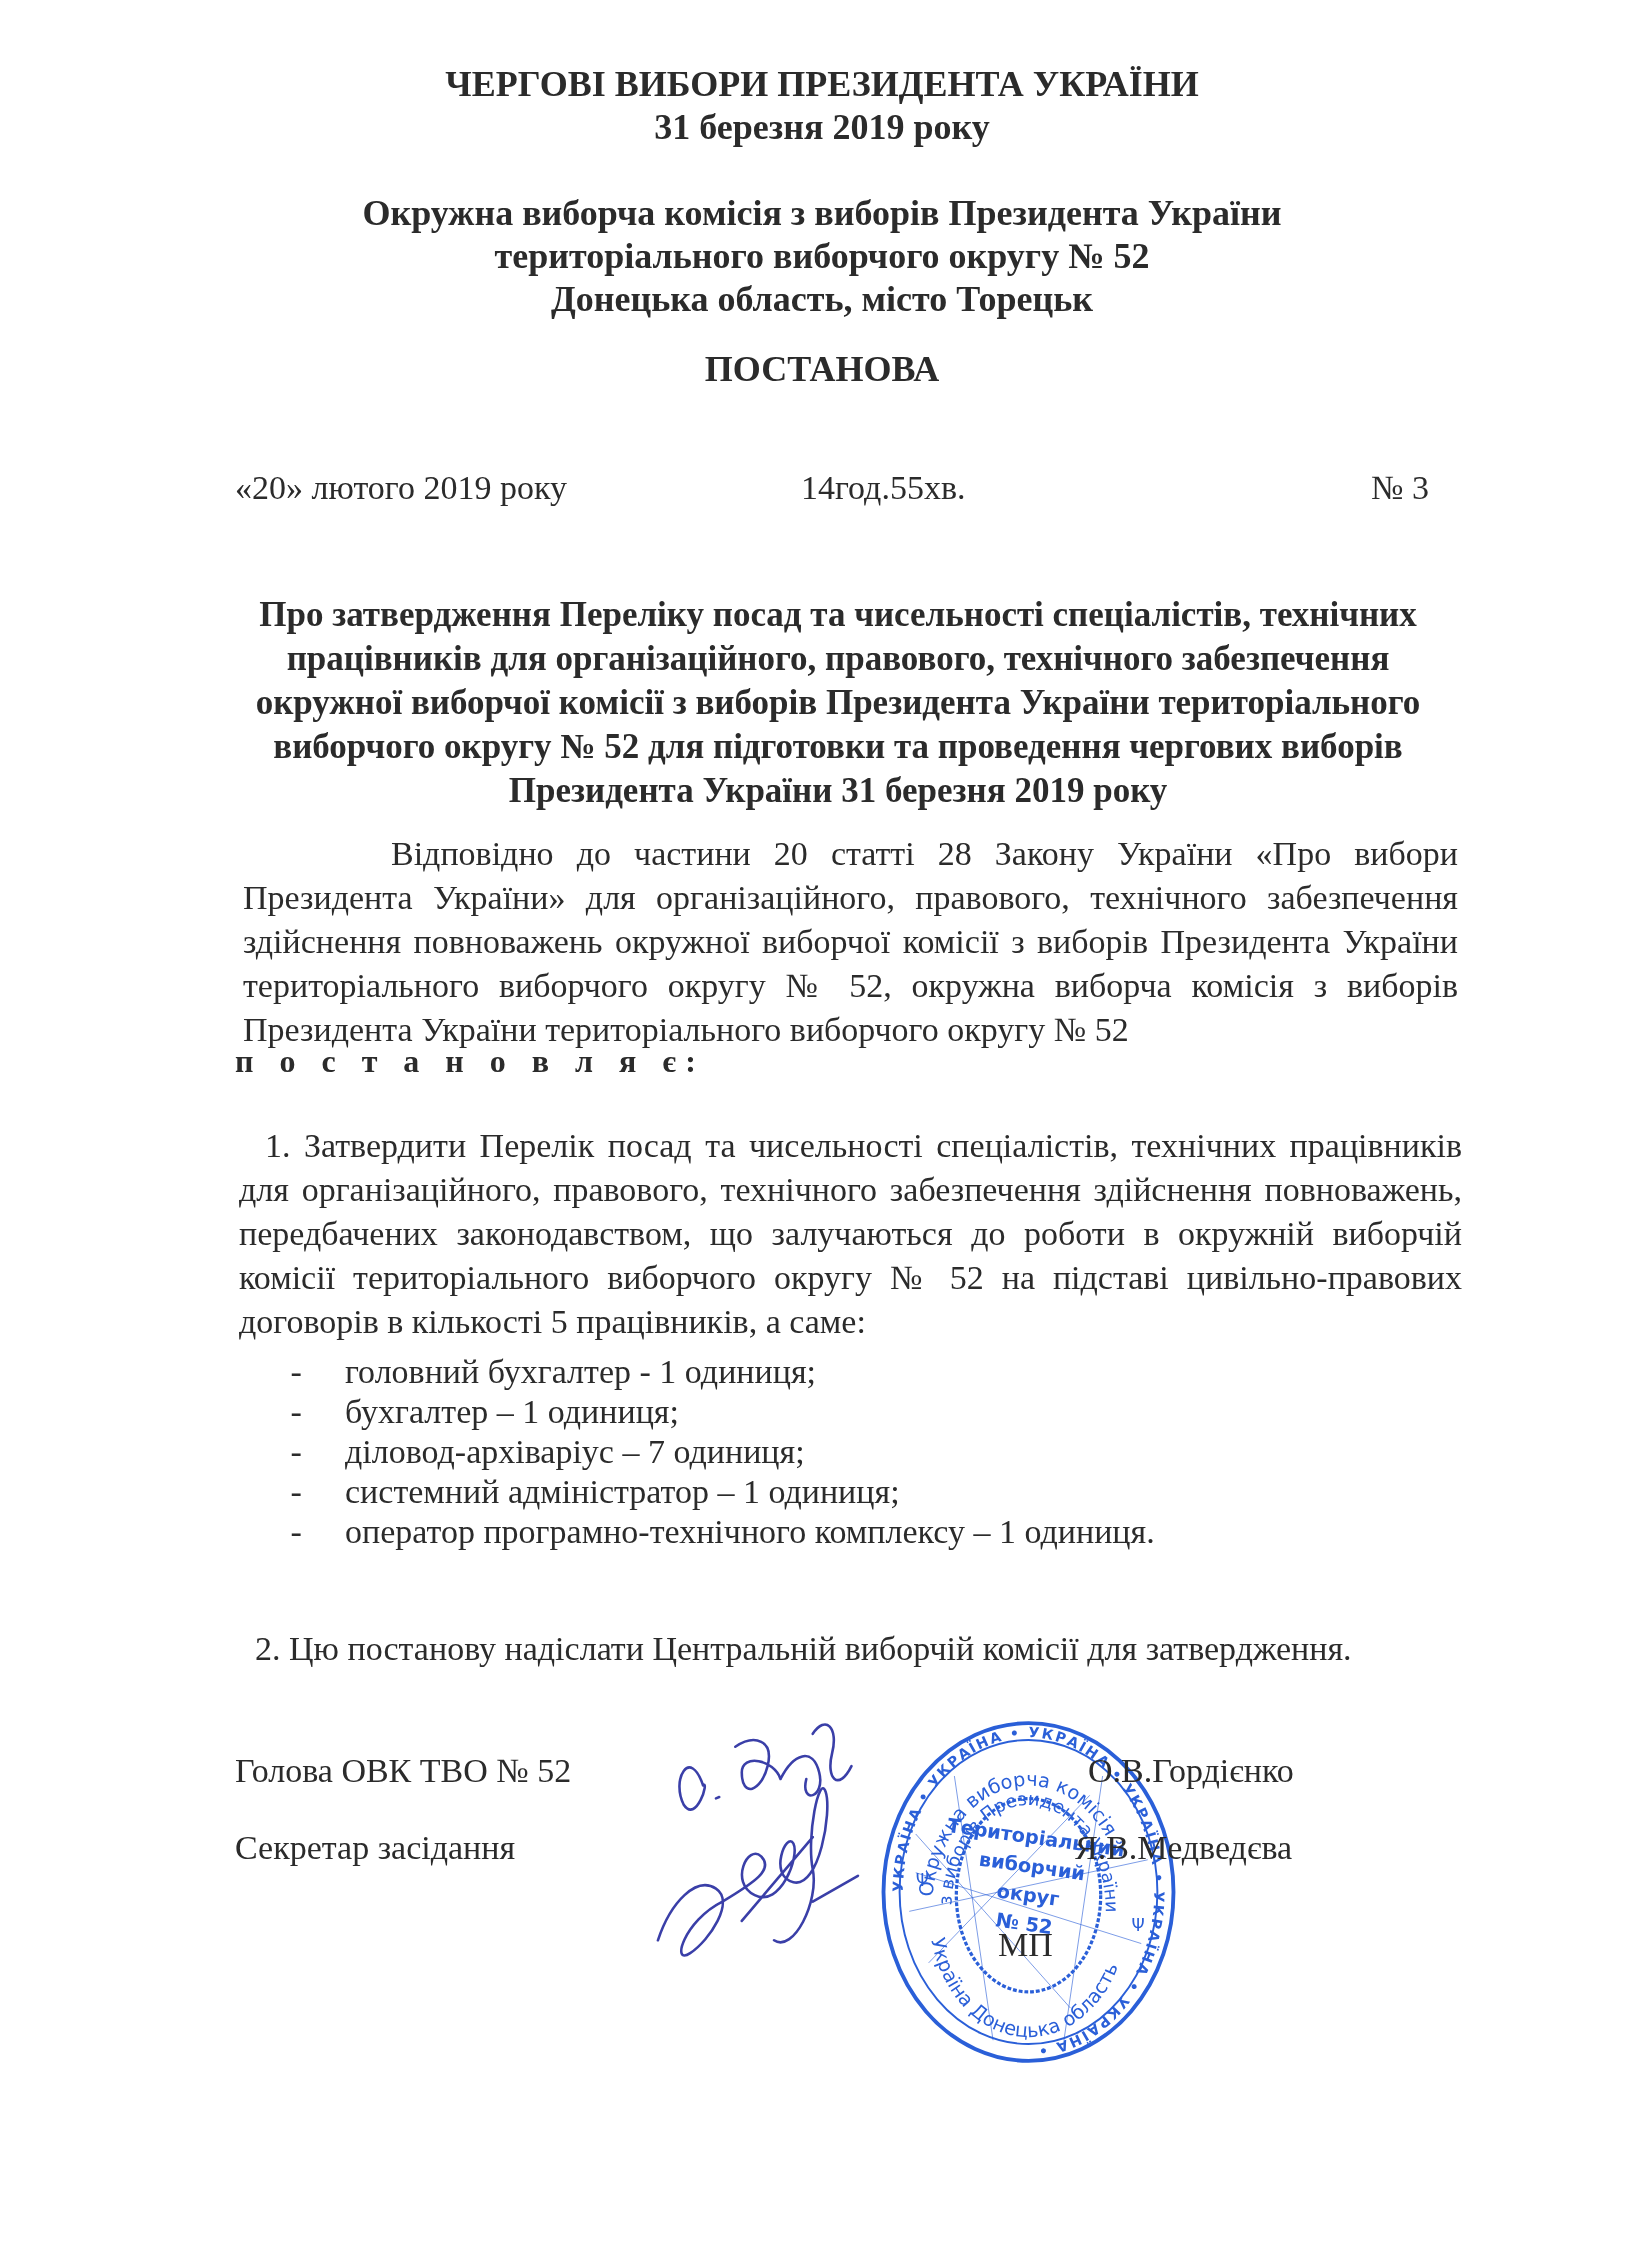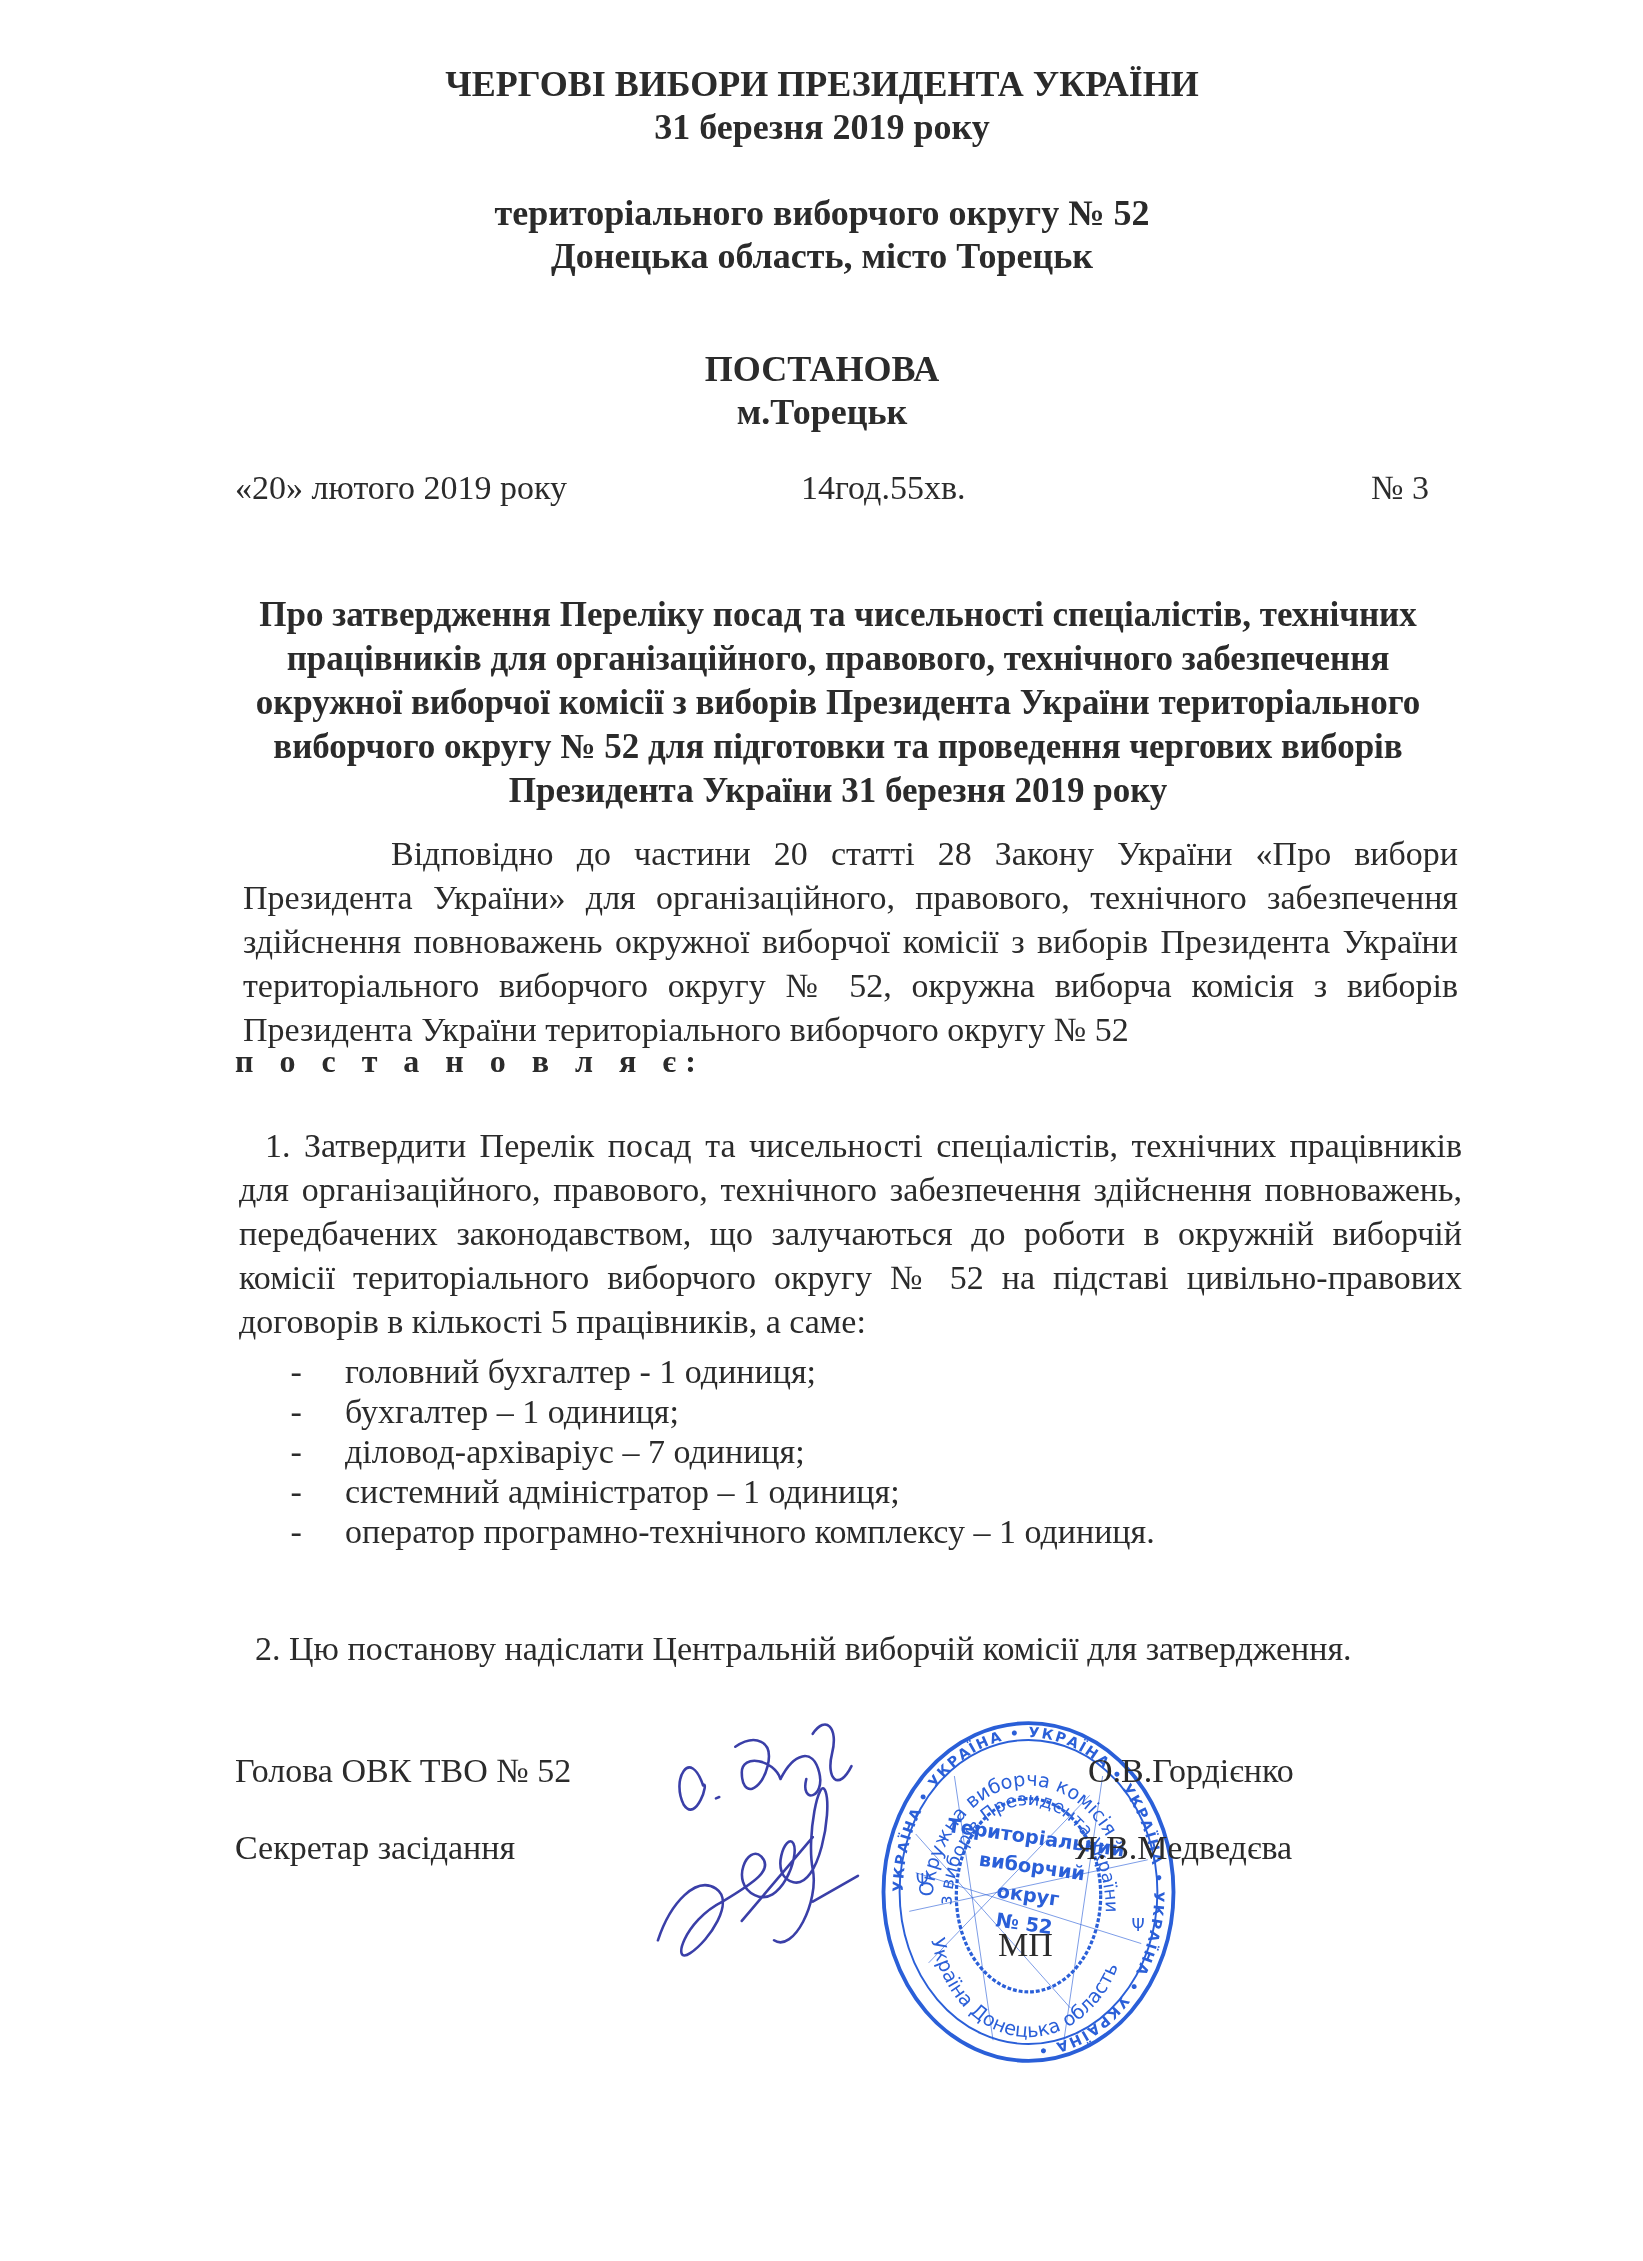--- a/index.html
+++ b/index.html
@@ -54,27 +54,27 @@
 <body>
 
 <div class="page">
 
   <div id="title-block" class="center bold hdr">
     <div>ЧЕРГОВІ ВИБОРИ ПРЕЗИДЕНТА УКРАЇНИ</div>
     <div>31 березня 2019 року</div>
   </div>
 
   <div id="commission-block" class="center bold hdr2">
+    <div>Окружна виборча комісія з виборів Президента України</div>
     <div>територіального виборчого округу № 52</div>
     <div>Донецька область, місто Торецьк</div>
   </div>
 
   <div id="resolution-block" class="center bold hdr2">
     <div style="margin-top:0">ПОСТАНОВА</div>
-    <div>м.Торецьк</div>
   </div>
 
   <div id="date-line" class="abs" style="left:0;width:1644px;height:45px;">
     <span id="date-text" class="abs">«20» лютого 2019 року</span>
     <span id="time-text" class="abs">14год.55хв.</span>
     <span id="number-text" class="abs">№ 3</span>
   </div>
 
   <div id="subject" class="abs bold" style="white-space:normal">Про затвердження Переліку посад та чисельності спеціалістів, технічних працівників для організаційного, правового, технічного забезпечення окружної виборчої комісії з виборів Президента України територіального виборчого округу № 52 для підготовки та проведення чергових виборів Президента України 31 березня 2019 року</div>
 

